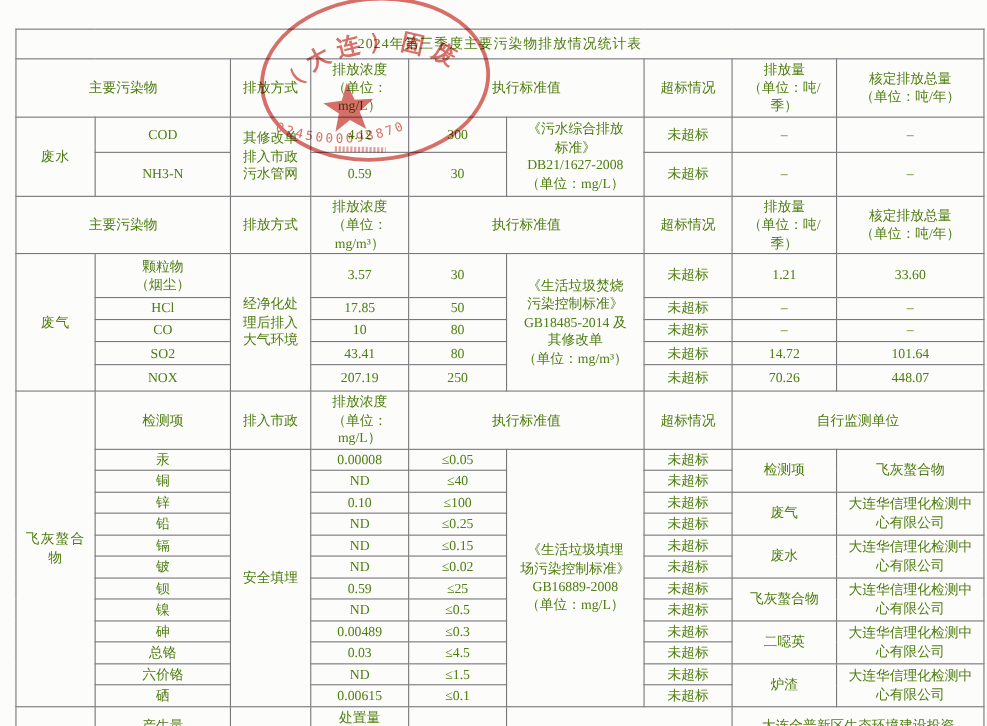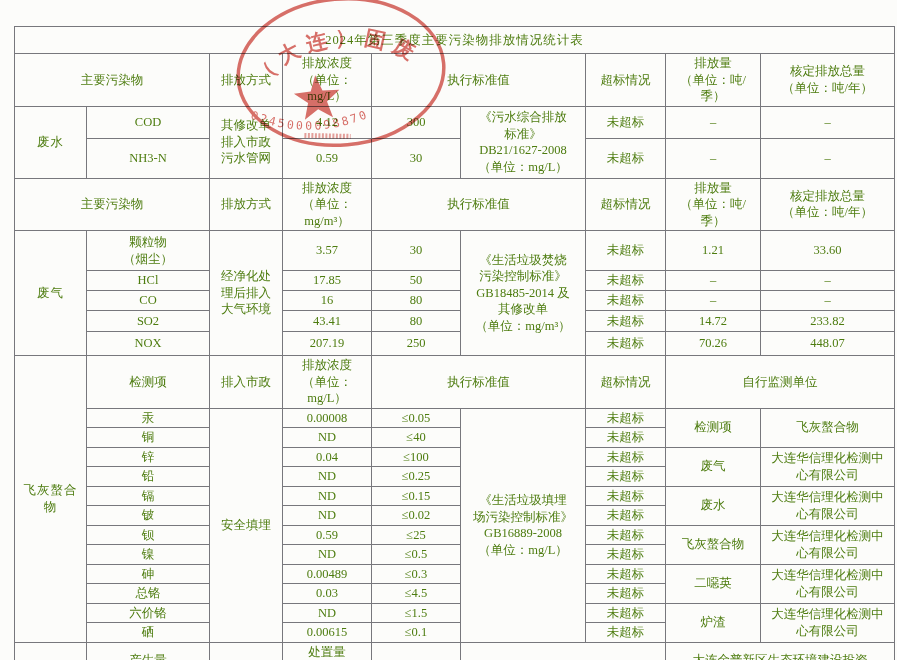--- a/index.html
+++ b/index.html
@@ -109,33 +109,33 @@
     <tr style="height:20px">
       <td class="small">HCl</td>
       <td class="small">17.85</td>
       <td class="small">50</td>
       <td class="small">未超标</td>
       <td class="small">–</td>
       <td class="small">–</td>
     </tr>
     <tr style="height:20px">
       <td class="small">CO</td>
-      <td class="small">16</td>
+      <td class="small">10</td>
       <td class="small">80</td>
       <td class="small">未超标</td>
       <td class="small">–</td>
       <td class="small">–</td>
     </tr>
     <tr style="height:21px">
       <td class="small">SO2</td>
       <td class="small">43.41</td>
       <td class="small">80</td>
       <td class="small">未超标</td>
       <td class="small">14.72</td>
-      <td class="small">233.82</td>
+      <td class="small">101.64</td>
     </tr>
     <tr style="height:24px">
       <td class="small">NOX</td>
       <td class="small">207.19</td>
       <td class="small">250</td>
       <td class="small">未超标</td>
       <td class="small">70.26</td>
       <td class="small">448.07</td>
     </tr>
 
@@ -164,21 +164,21 @@
       <td rowspan="2" class="small">飞灰螯合物</td>
     </tr>
     <tr style="height:19px">
       <td class="small">铜</td>
       <td class="small">ND</td>
       <td class="small">≤40</td>
       <td class="small">未超标</td>
     </tr>
     <tr style="height:19px">
       <td class="small">锌</td>
-      <td class="small">0.04</td>
+      <td class="small">0.10</td>
       <td class="small">≤100</td>
       <td class="small">未超标</td>
       <td rowspan="2">废气</td>
       <td rowspan="2" class="small">大连华信理化检测中
 心有限公司</td>
     </tr>
     <tr style="height:19px">
       <td class="small">铅</td>
       <td class="small">ND</td>
       <td class="small">≤0.25</td>

